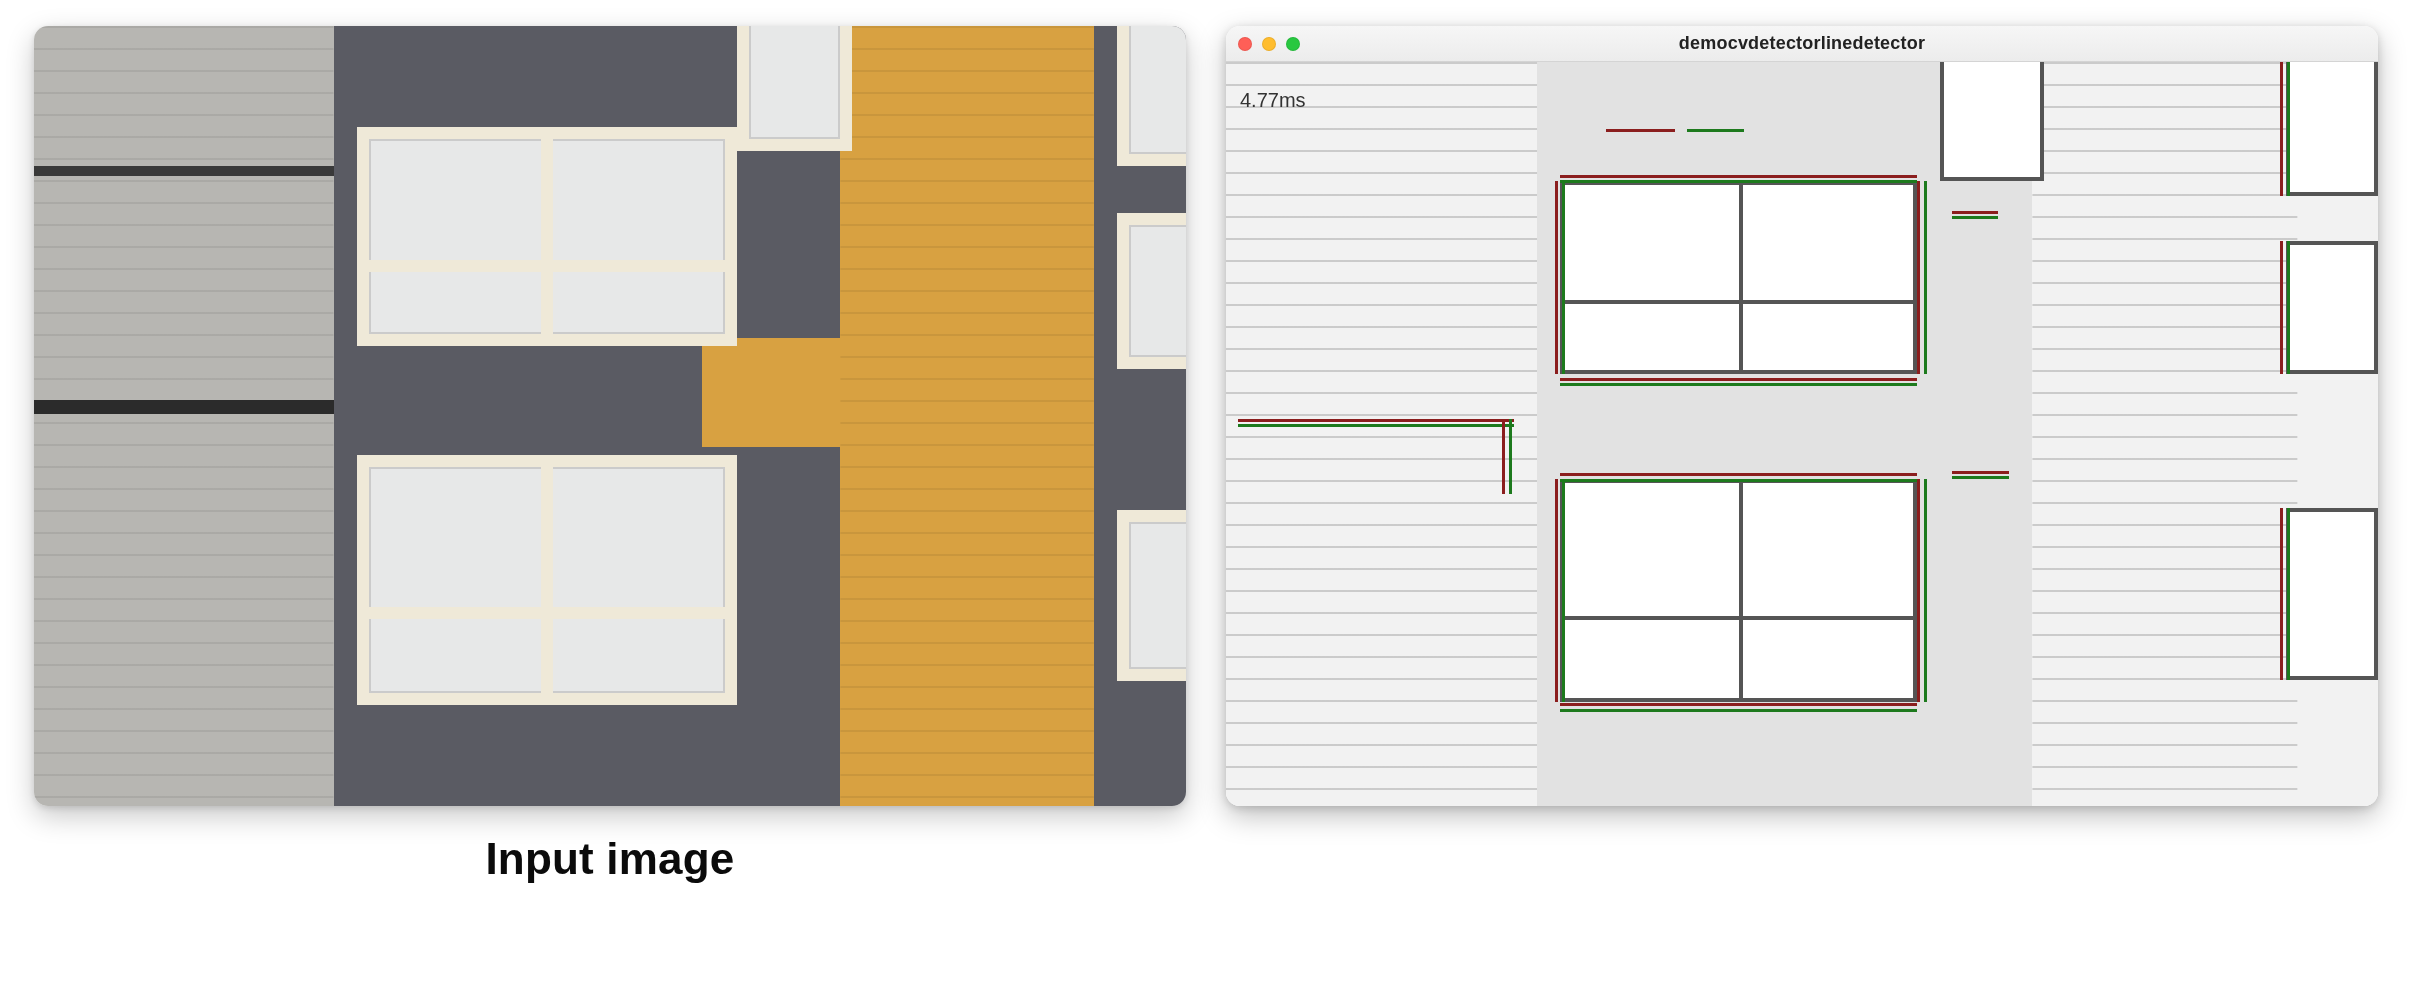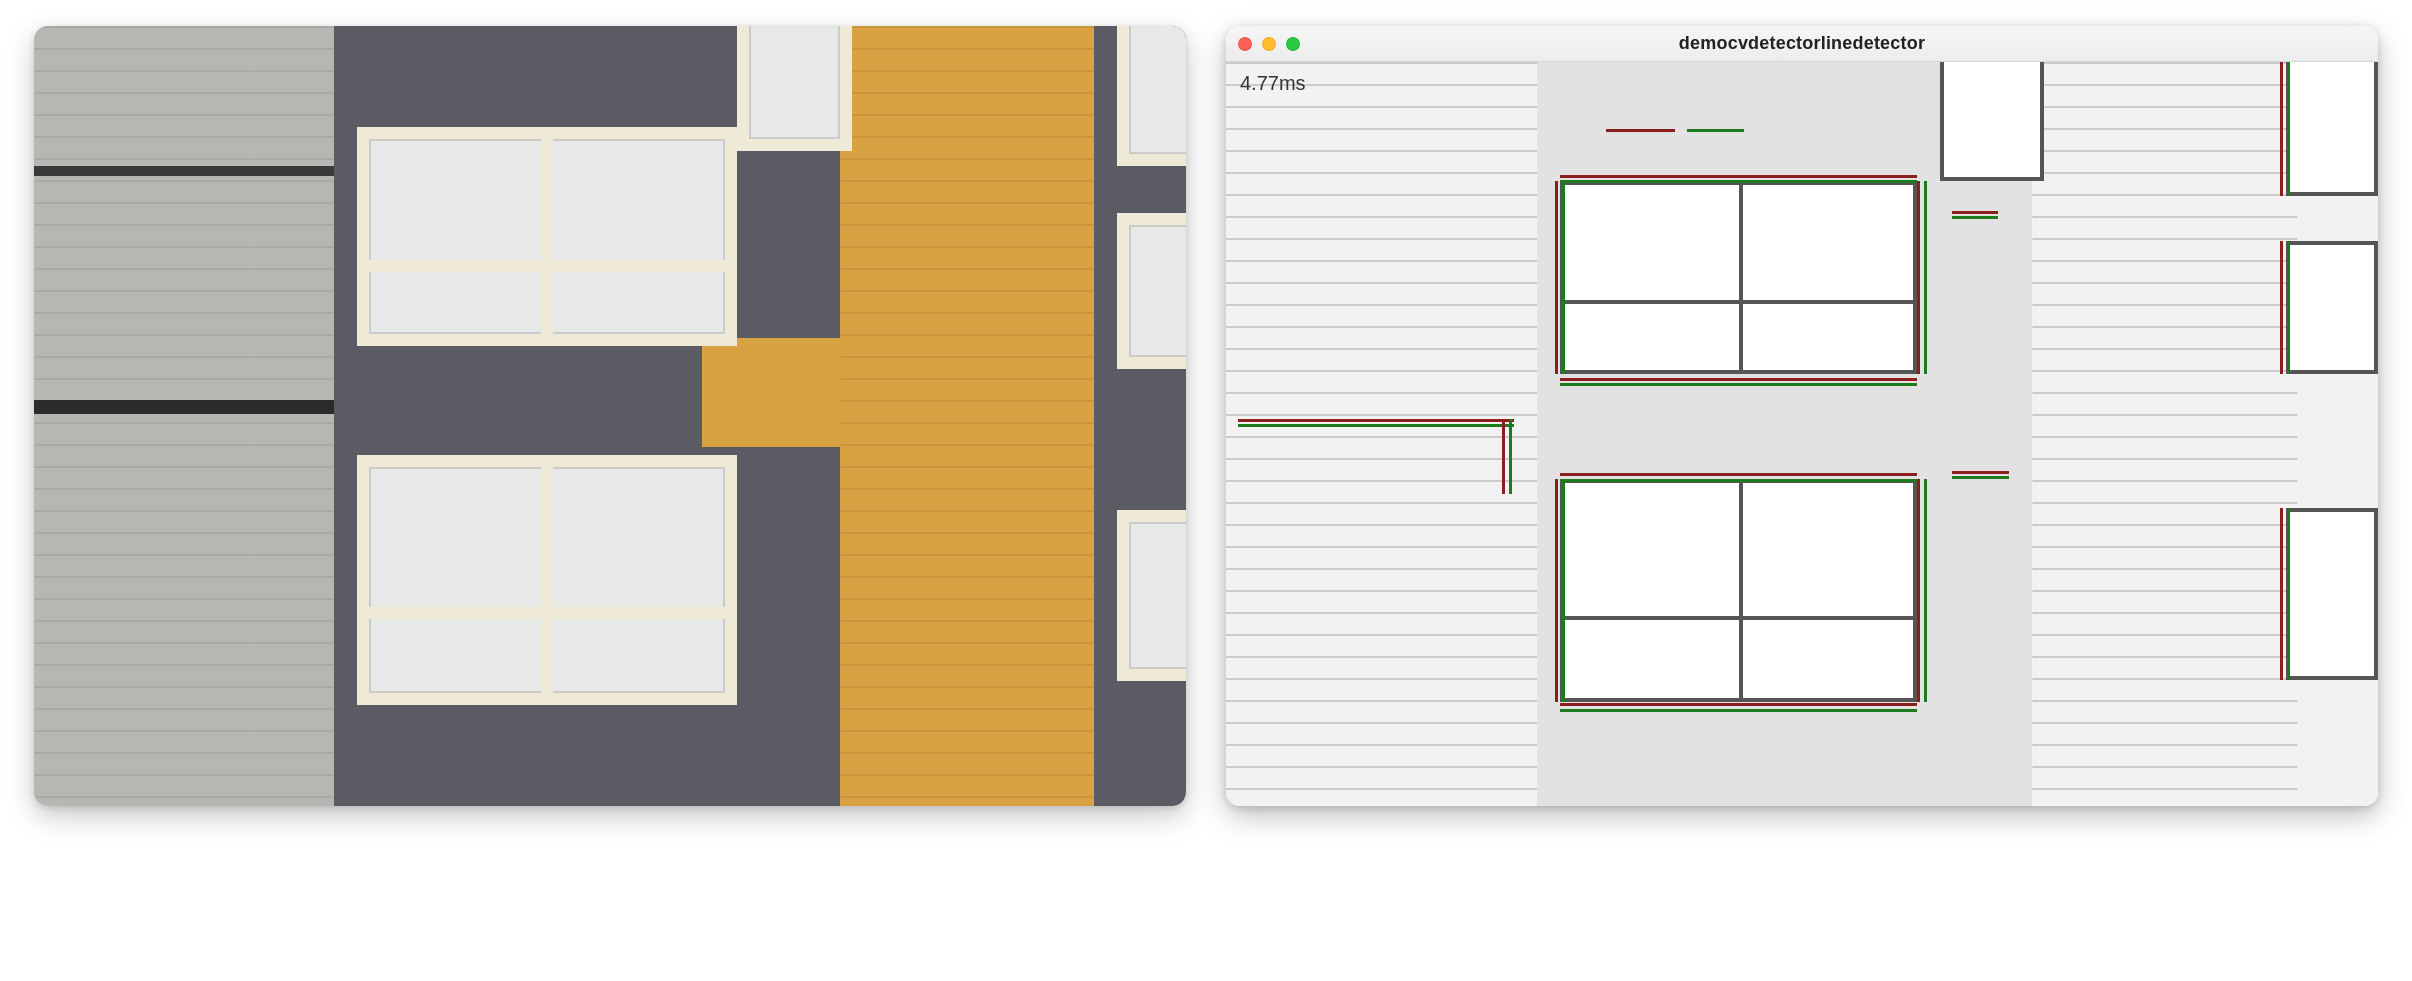--- a/index.html
+++ b/index.html
@@ -35,21 +35,21 @@
   
   .win{display:flex;flex-direction:column;height:100%}
   .titlebar{height:36px;background:linear-gradient(#f6f6f6,#ececec);display:flex;align-items:center;position:relative;border-bottom:1px solid #d4d4d4}
   .traffic{position:absolute;left:12px;top:50%;transform:translateY(-50%);display:flex;gap:10px}
   .dot{width:14px;height:14px;border-radius:50%;box-shadow:inset 0 0 0 1px rgba(0,0,0,.08)}
   .dot.red{background:var(--dot-red)}
   .dot.yellow{background:var(--dot-yellow)}
   .dot.green{background:var(--dot-green)}
   .win-title{flex:1;text-align:center;font-size:18px;font-weight:600;color:var(--titlebar-text);letter-spacing:.2px}
   .win-body{position:relative;flex:1;background:#f6f6f6;overflow:hidden}
-  .timing{position:absolute;left:14px;top:10px;font-size:20px;color:#333;z-index:5}
+  .timing{position:absolute;left:14px;top:27px;font-size:20px;color:#333;z-index:5}
   
   .photo{position:relative;width:100%;height:100%;background:
     linear-gradient(90deg,var(--building-light) 0 26%,var(--building-grey) 26% 70%,var(--building-mustard) 70% 92%,var(--building-grey) 92% 100%)}
   .siding{position:absolute;inset:0;background:
     repeating-linear-gradient(180deg,rgba(0,0,0,.07),rgba(0,0,0,.07) 2px,transparent 2px,transparent 22px)}
   .siding.left{clip-path:inset(0 74% 0 0)}
   .siding.mustard{clip-path:inset(0 8% 0 70%)}
   .dark-gap{position:absolute;left:0;width:26%;background:#2b2b2b}
   .dark-gap.g1{top:48%;height:14px}
   .dark-gap.g2{top:18%;height:10px;opacity:.9}
@@ -110,20 +110,21 @@
           <div class="wblock lower">
             <div class="mullion-v"></div>
               <div class="mullion-h"></div>
           </div>
           <div class="wblock topR"></div>
           <div class="wblock right1"></div>
           <div class="wblock right2"></div>
           <div class="wblock right3"></div>
         </div>
       </div>
+      <div class="caption">Input image</div>
     </div>
 
     <div class="col">
       <div class="card window-card">
         <div class="win">
           <div class="titlebar">
             <div class="traffic">
               <span class="dot red" title="Close"></span>
               <span class="dot yellow" title="Minimize"></span>
               <span class="dot green" title="Zoom"></span>

